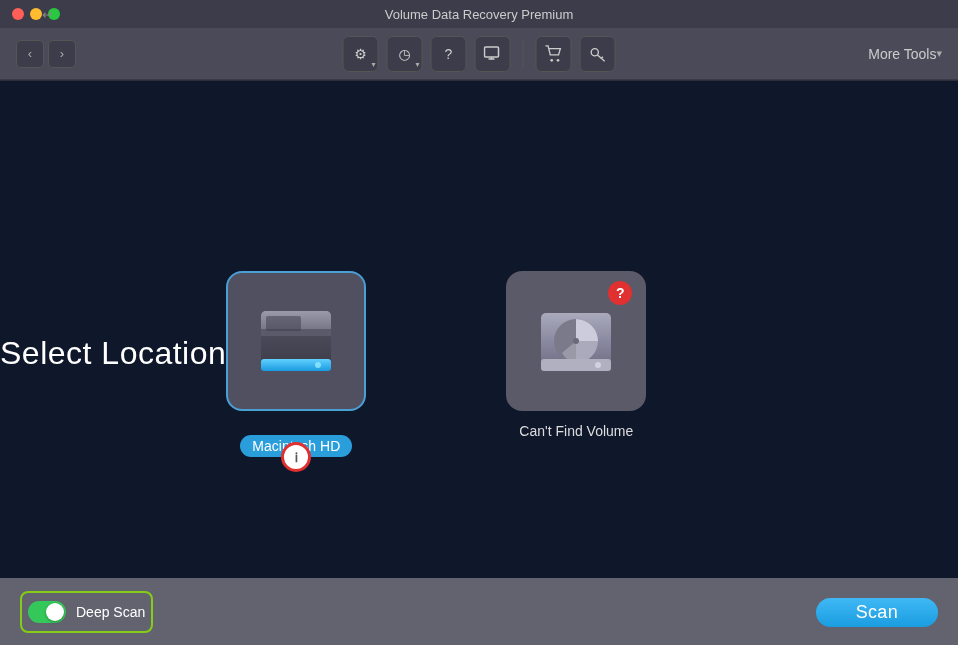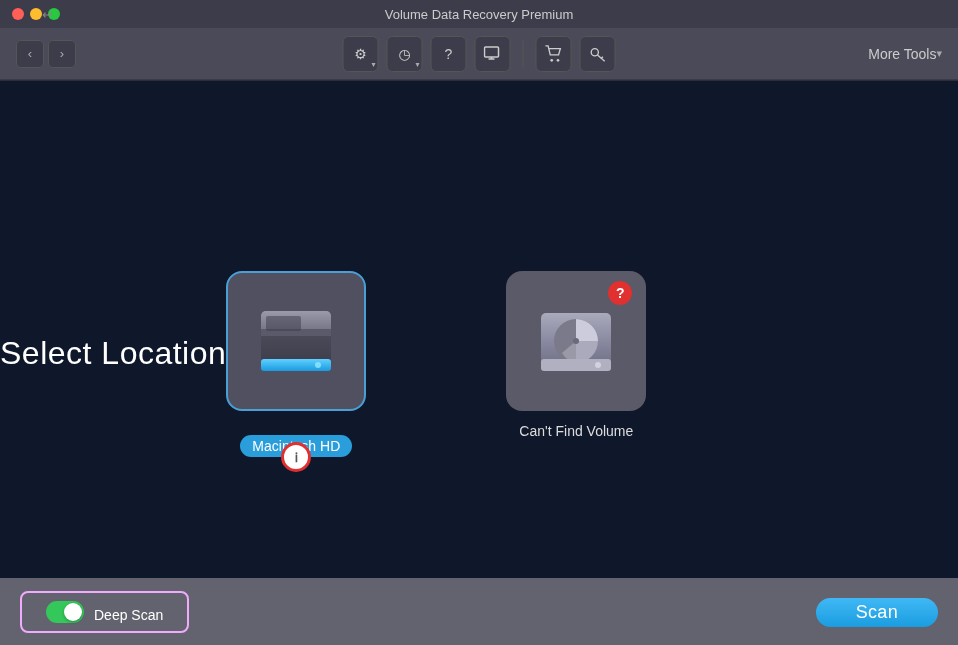--- a/index.html
+++ b/index.html
@@ -255,25 +255,25 @@
       height: 68px;
       background: #636370;
       display: flex;
       align-items: center;
       padding: 0 20px;
       justify-content: space-between;
     }
 
     .deep-scan-container {
       display: flex;
-      align-items: flex-end;
+      align-items: center;
       gap: 10px;
-      border: 2px solid #f0abfc;
+      border: 2px solid #84cc16;
       border-radius: 8px;
-      padding: 8px 24px;
+      padding: 8px 6px;
     }
 
     .toggle-switch {
       width: 38px;
       height: 22px;
       background: #34c759;
       border-radius: 11px;
       position: relative;
       cursor: pointer;
     }

